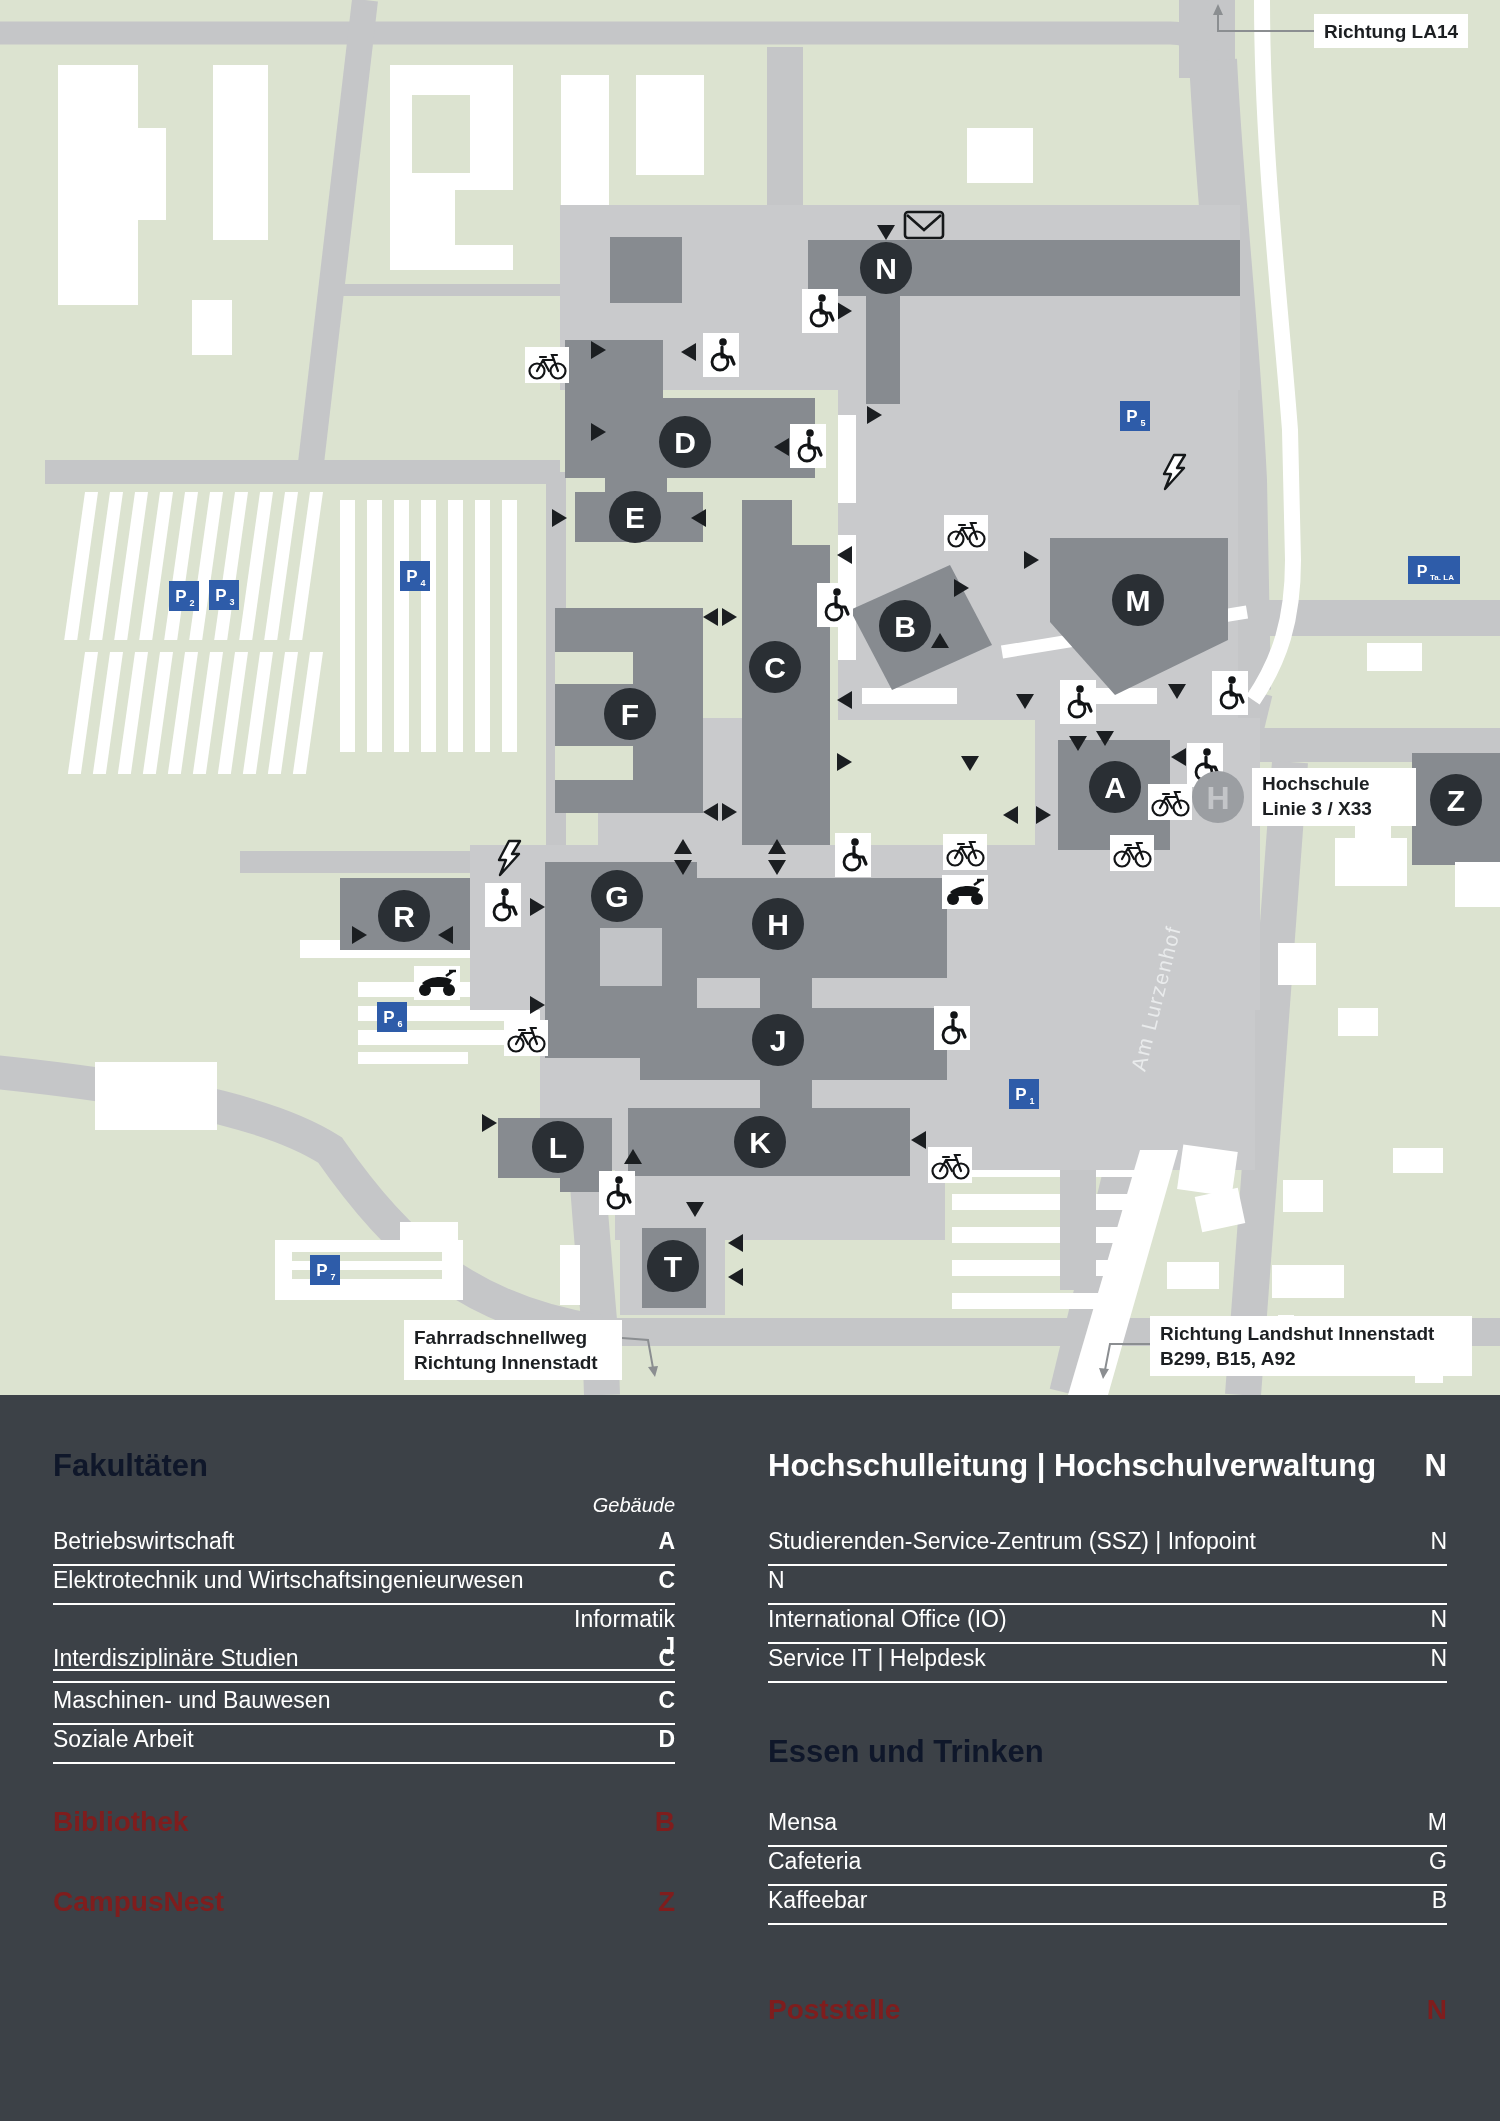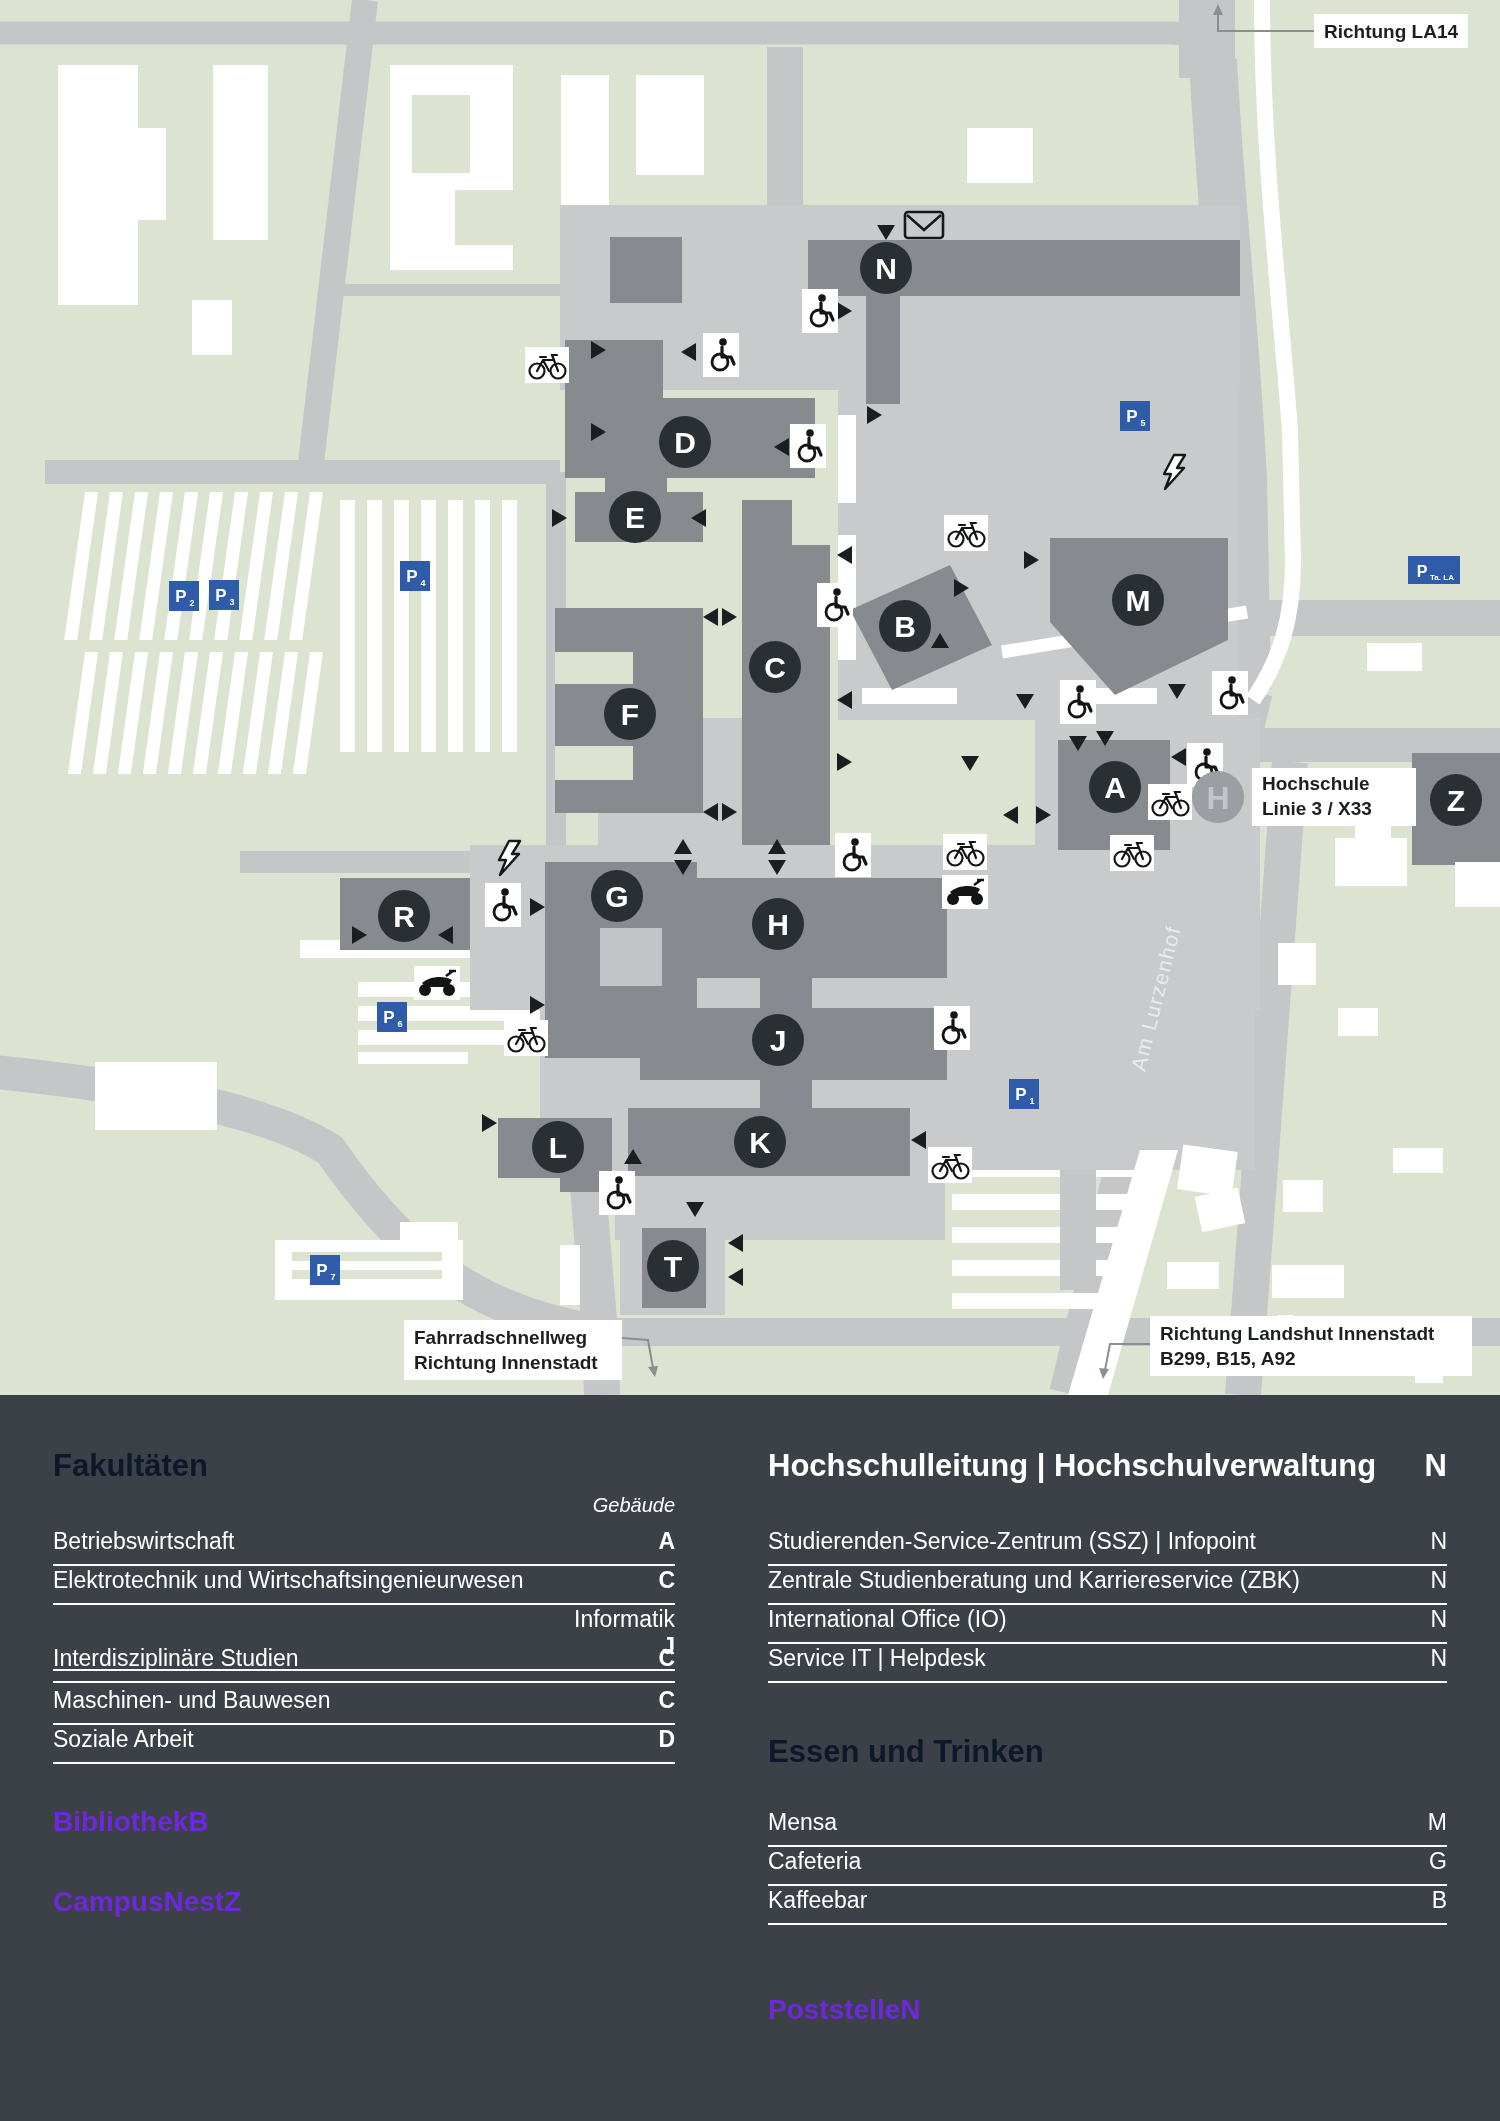--- a/index.html
+++ b/index.html
@@ -6,21 +6,21 @@
   #page{position:relative;width:1500px;height:2121px;overflow:hidden;background:#fff;
         font-family:"Liberation Sans", sans-serif;}
   #map{position:absolute;left:0;top:0;}
   #footer{position:absolute;left:0;top:1395px;width:1500px;height:726px;background:#3c4147;}
   .abs{position:absolute;}
   .lg-title{font-size:31px;font-weight:700;color:#0f172a;}
   .lg-note{font-size:20px;color:#fff;font-style:italic;}
   .lg-row{display:flex;justify-content:space-between;align-items:flex-end;
           font-size:23px;color:#fff;border-bottom:2px solid #fff;padding-bottom:9px;}
   .lg-row .code{font-weight:700;}
-  .lg-hrow{display:flex;justify-content:flex-start;color:#6d28d9;}
+  .lg-hrow{display:flex;justify-content:space-between;color:#7f1d1d;}
   .lg-hrow .t{font-size:28px;font-weight:700;}
   .lg-hrow .code{font-size:28px;font-weight:700;}
   .lg-header{display:flex;justify-content:space-between;color:#fff;}
   .lg-header .t{font-size:31px;font-weight:700;}
   .lg-header .code{font-size:31px;font-weight:700;}
   svg text{font-family:"Liberation Sans", sans-serif;}
 </style>
 </head>
 <body>
 
@@ -509,21 +509,20 @@
 <div class="abs lg-header" style="left:768px;top:1448px;width:679px;">
   <span class="t">Hochschulleitung | Hochschulverwaltung</span>
   <span class="code">N</span>
     </div>
 
 <div class="abs lg-row" style="left:768px;top:1528px;width:679px;">
   <span>Studierenden-Service-Zentrum (SSZ) | Infopoint</span>
       <span>N</span>
     </div>
 <div class="abs lg-row" style="left:768px;top:1567px;width:679px;">
-  <span>Zentrale Studienberatung und Karriereservice (ZBK)</span>
       <span>N</span>
     </div>
 <div class="abs lg-row" style="left:768px;top:1606px;width:679px;">
   <span>International Office (IO)</span>
       <span>N</span>
     </div>
 <div class="abs lg-row" style="left:768px;top:1645px;width:679px;">
   <span>Service IT | Helpdesk</span>
       <span>N</span>
     </div>

